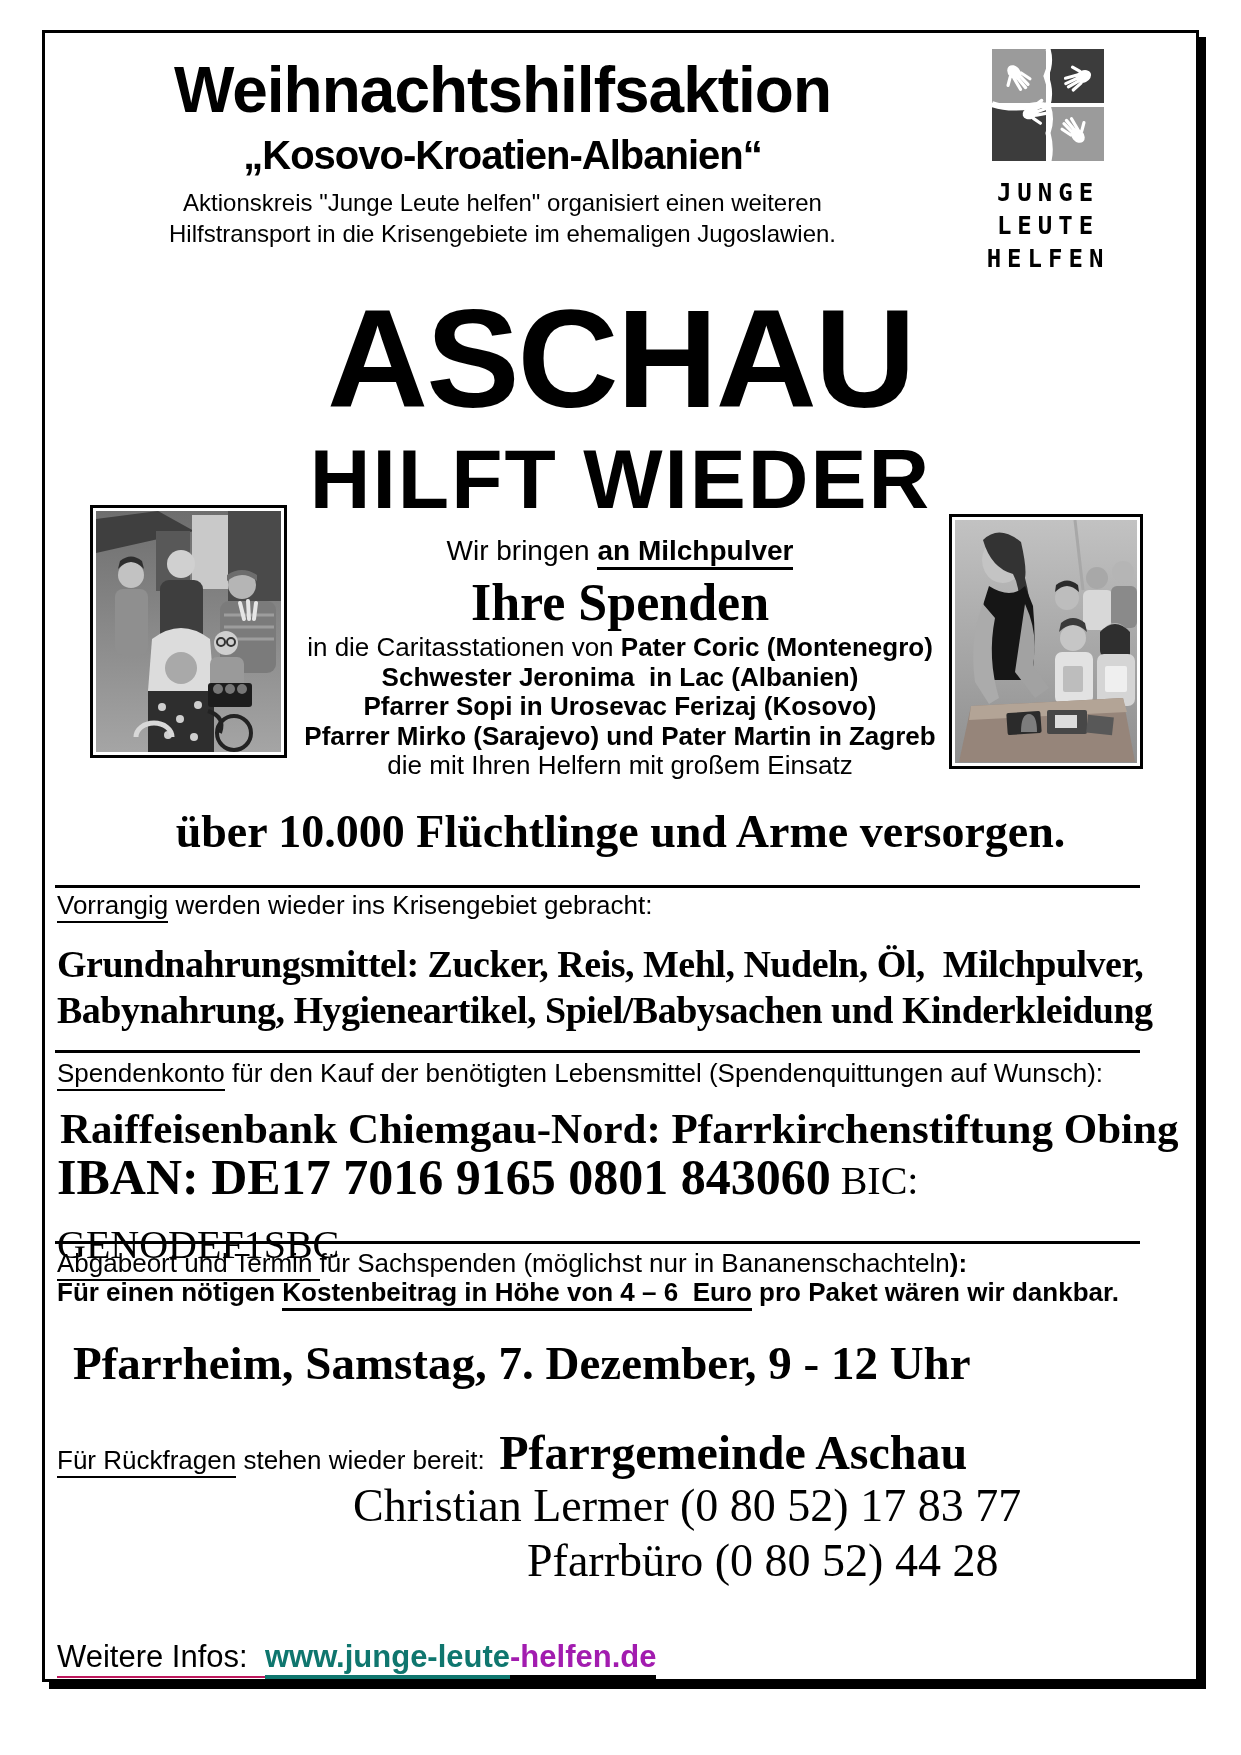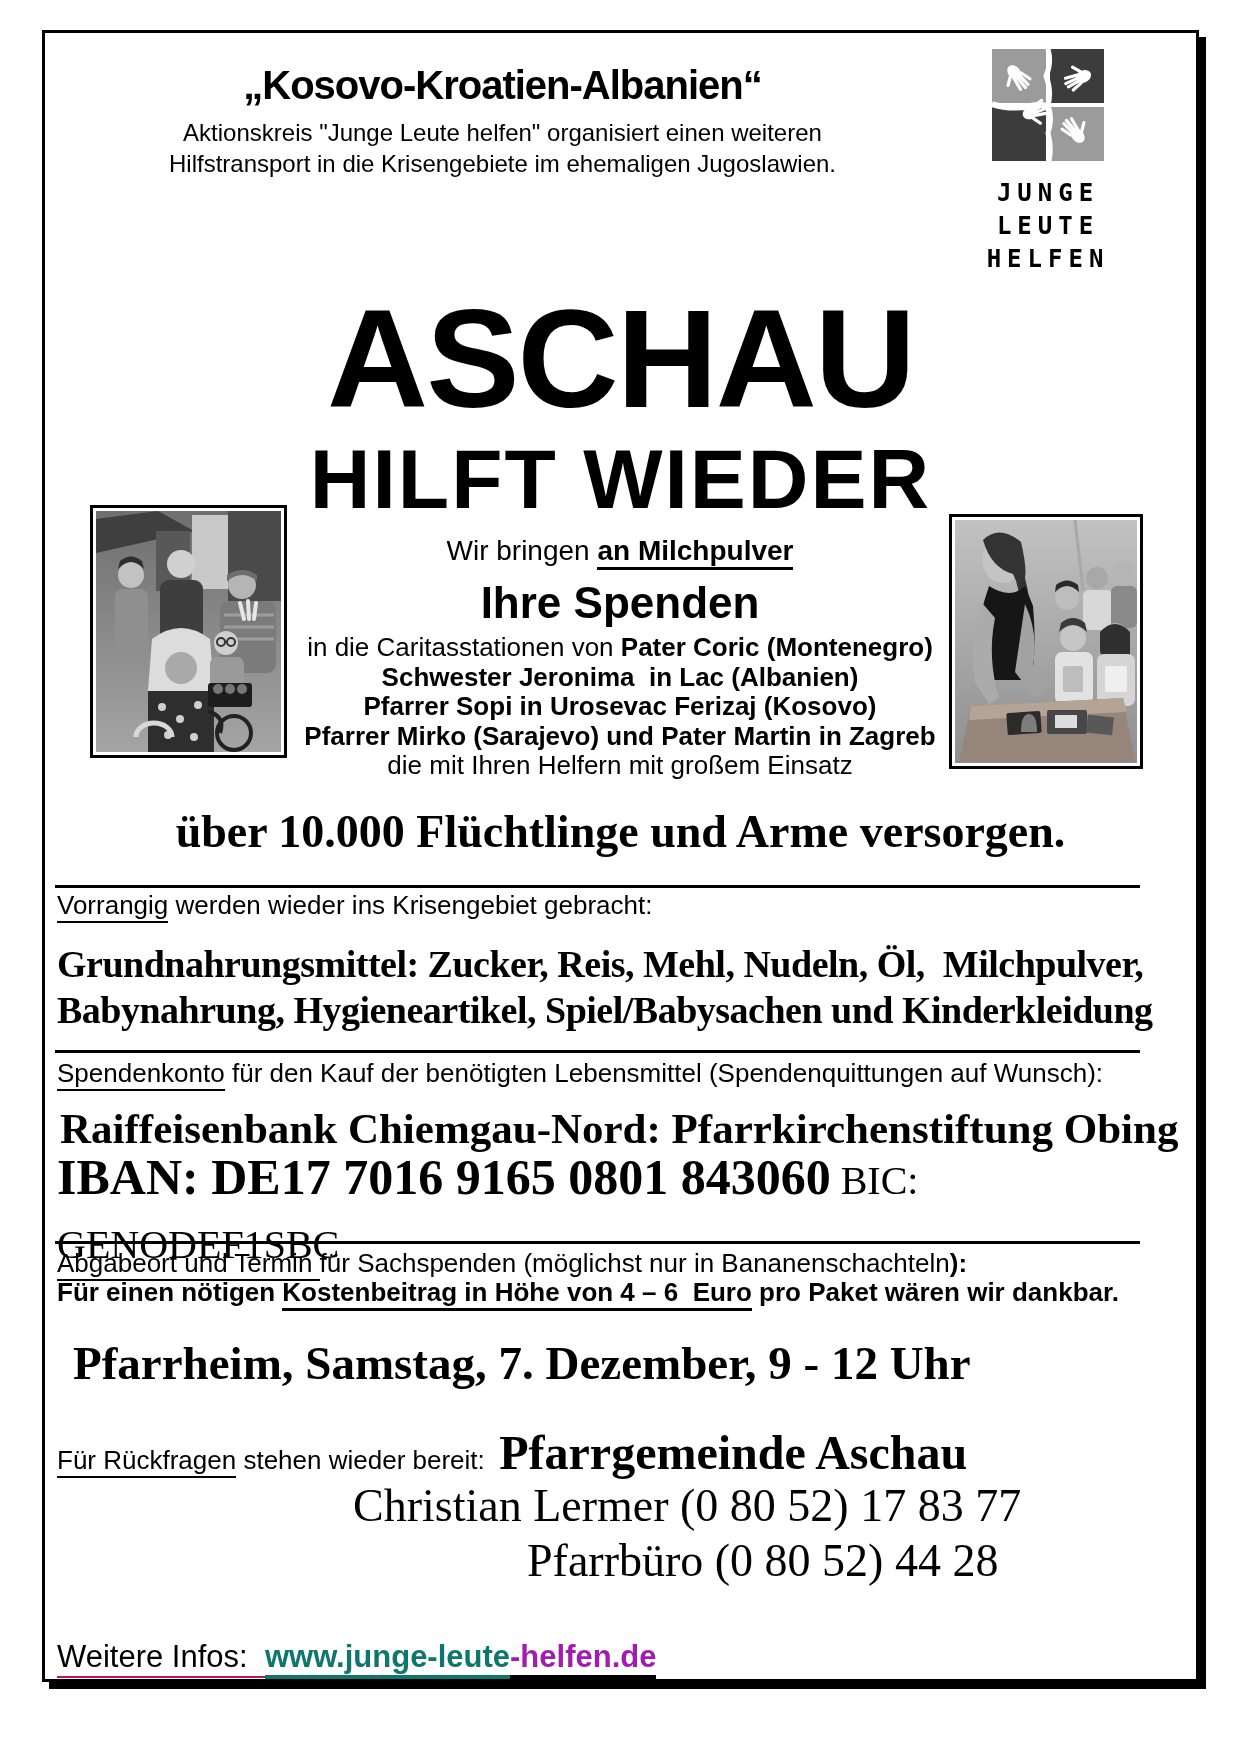--- a/index.html
+++ b/index.html
@@ -26,21 +26,21 @@
   .aschau{top:256px;font-size:140px;font-weight:bold;line-height:1;letter-spacing:-2px;}
   .hilft{top:404px;font-size:84px;font-weight:bold;line-height:1;letter-spacing:2px;}
 
   .photo{border:3px solid #000;background:#fff;padding:3px;box-sizing:border-box;}
   .photo-left{left:45px;top:472px;width:197px;height:253px;}
   .photo-right{left:904px;top:481px;width:194px;height:255px;}
   .photo svg{display:block;}
 
   .midcol{left:225px;width:700px;text-align:center;}
   .wir{top:503px;font-size:28px;line-height:30px;}
-  .spenden{top:542px;font-family:Liberation Sans, sans-serif;font-size:44px;font-weight:bold;line-height:56px;}
+  .spenden{top:542px;font-family:Liberation Serif, serif;font-size:52px;font-weight:bold;line-height:56px;}
   .recipients{top:600px;font-size:26px;line-height:29.5px;}
   .summary{top:773px;font-family:"Liberation Serif",serif;font-size:46px;font-weight:bold;line-height:52px;}
 
   .rule{left:10px;width:1085px;height:3px;background:#000;}
   .rule1{top:852px;} .rule2{top:1017px;} .rule3{top:1208px;}
 
   .bodyline{font-size:26px;line-height:30px;}
   .vorrangig{top:857px;left:12px;}
   .goods{top:908px;left:12px;font-family:"Liberation Serif",serif;font-size:38px;
          font-weight:bold;line-height:46px;letter-spacing:-0.5px;white-space:nowrap;}
@@ -64,20 +64,21 @@
   .footer .url-blue{border-bottom:4px solid currentColor;padding-bottom:1px;}
   .footer .url-black{color:#a21caf;border-bottom:4px solid #000;padding-bottom:1px;}
 </style>
 </head>
 <body>
 
 <div class="page">
   <div class="frame">
 
     <div class="abs title-col">
+      <div class="main-title t">Weihnachtshilfsaktion</div>
       <div class="sub-title t">„Kosovo-Kroatien-Albanien“</div>
       <div class="desc">
         <div class="t">Aktionskreis "Junge Leute helfen" organisiert einen weiteren</div>
         <div class="t">Hilfstransport in die Krisengebiete im ehemaligen Jugoslawien.</div>
       </div>
     </div>
 
     <div class="abs logo">
       <svg width="112" height="112" viewBox="0 0 112 112">
         <rect x="0" y="0" width="54" height="54" fill="#9b9b9b"></rect>

